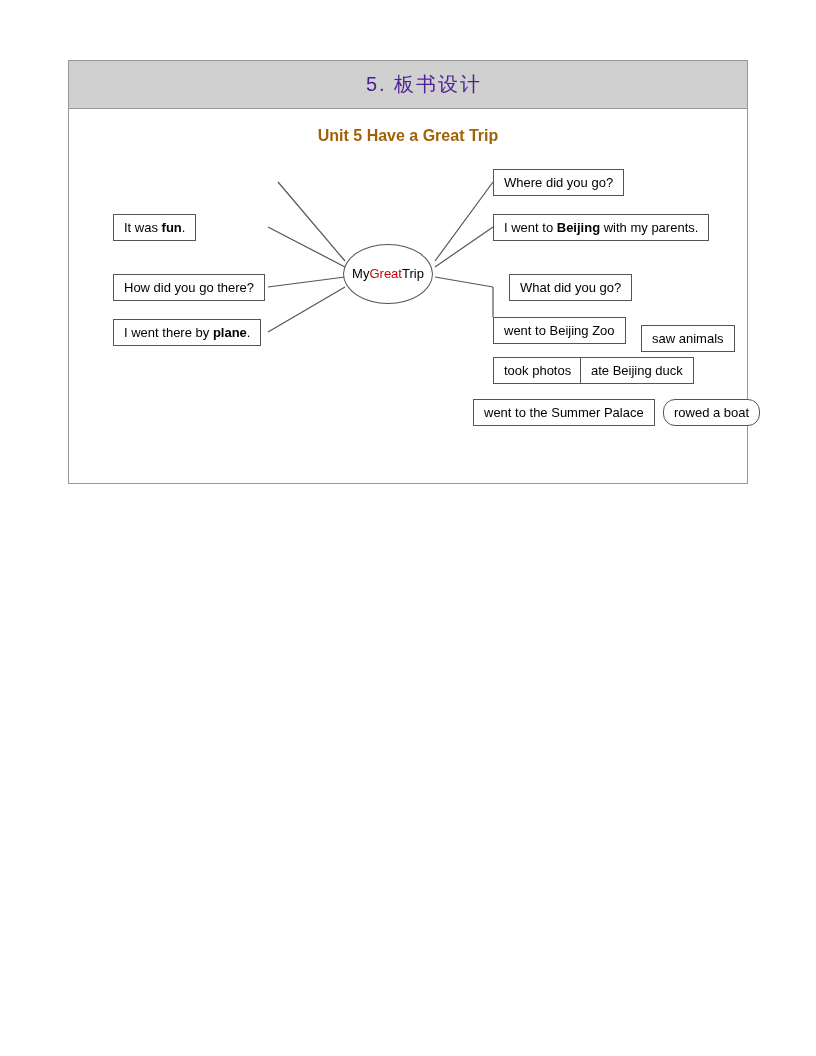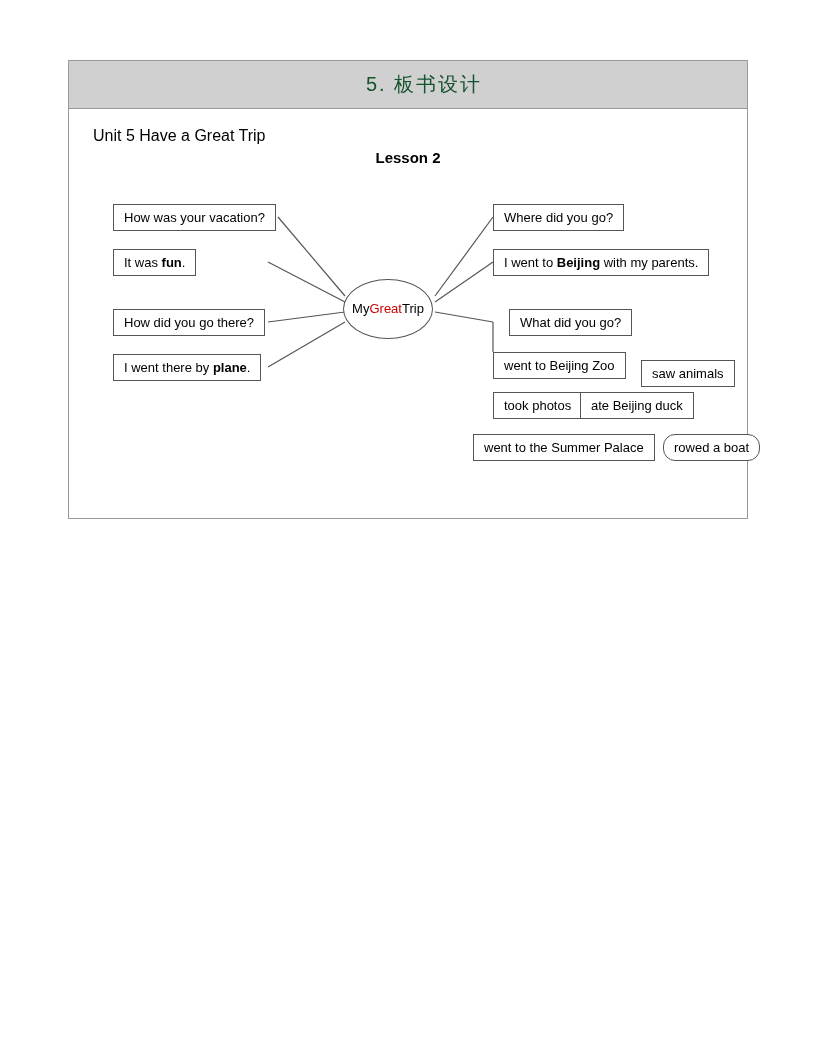--- a/index.html
+++ b/index.html
@@ -27,32 +27,32 @@
       background: #d0d0d0;
       text-align: center;
       padding: 10px 0;
       font-size: 20px;
       font-weight: normal;
       color: #c00;
       letter-spacing: 2px;
       border-bottom: 1.5px solid #999;
     }
     .card-header span {
-      color: #14532d;
+      color: #4c1d95;
       margin-left: 32px;
     }
     .card-body {
       padding: 18px 24px 24px 24px;
     }
     .unit-title {
-      text-align: left;
+      text-align: center;
       font-size: 16px;
-      font-weight: normal;
+      font-weight: bold;
       margin-bottom: 4px;
-      color: #000000;
+      color: #a16207;
     }
     .lesson-title {
       text-align: center;
       font-size: 15px;
       font-weight: bold;
       margin-bottom: 18px;
       color: #000;
     }
     .mind-map-area {
       position: relative;
@@ -132,21 +132,20 @@
 <body>
 <div class="page">
   <div class="card">
 
     <div class="card-header">
       <span>5. 板书设计</span>
     </div>
 
     <div class="card-body">
       <div class="unit-title">Unit 5 Have a Great Trip</div>
-      <div class="lesson-title">Lesson 2</div>
 
       <div class="mind-map-area">
 
         <svg class="lines-svg">
 
           <line x1="252" y1="112" x2="185" y2="33" stroke="#555" stroke-width="1.2"></line>
 
           <line x1="252" y1="118" x2="175" y2="78" stroke="#555" stroke-width="1.2"></line>
 
           <line x1="252" y1="128" x2="175" y2="138" stroke="#555" stroke-width="1.2"></line>
@@ -161,23 +160,20 @@
 
           <line x1="400" y1="138" x2="400" y2="168" stroke="#555" stroke-width="1.2"></line>
         </svg>
 
         <div class="ellipse">
           <span>My</span>
           <span style="color:#cc0000;">Great</span>
           <span>Trip</span>
         </div>
 
-        <div class="box box-hvv">
-          <span>How was your vacation?</span>
-        </div>
 
         <div class="box box-iwf">
           <span>It was </span><b>fun</b><span>.</span>
         </div>
 
         <div class="box box-hdygt">
           <span>How did you go there?</span>
         </div>
 
         <div class="box box-iwtbp">

